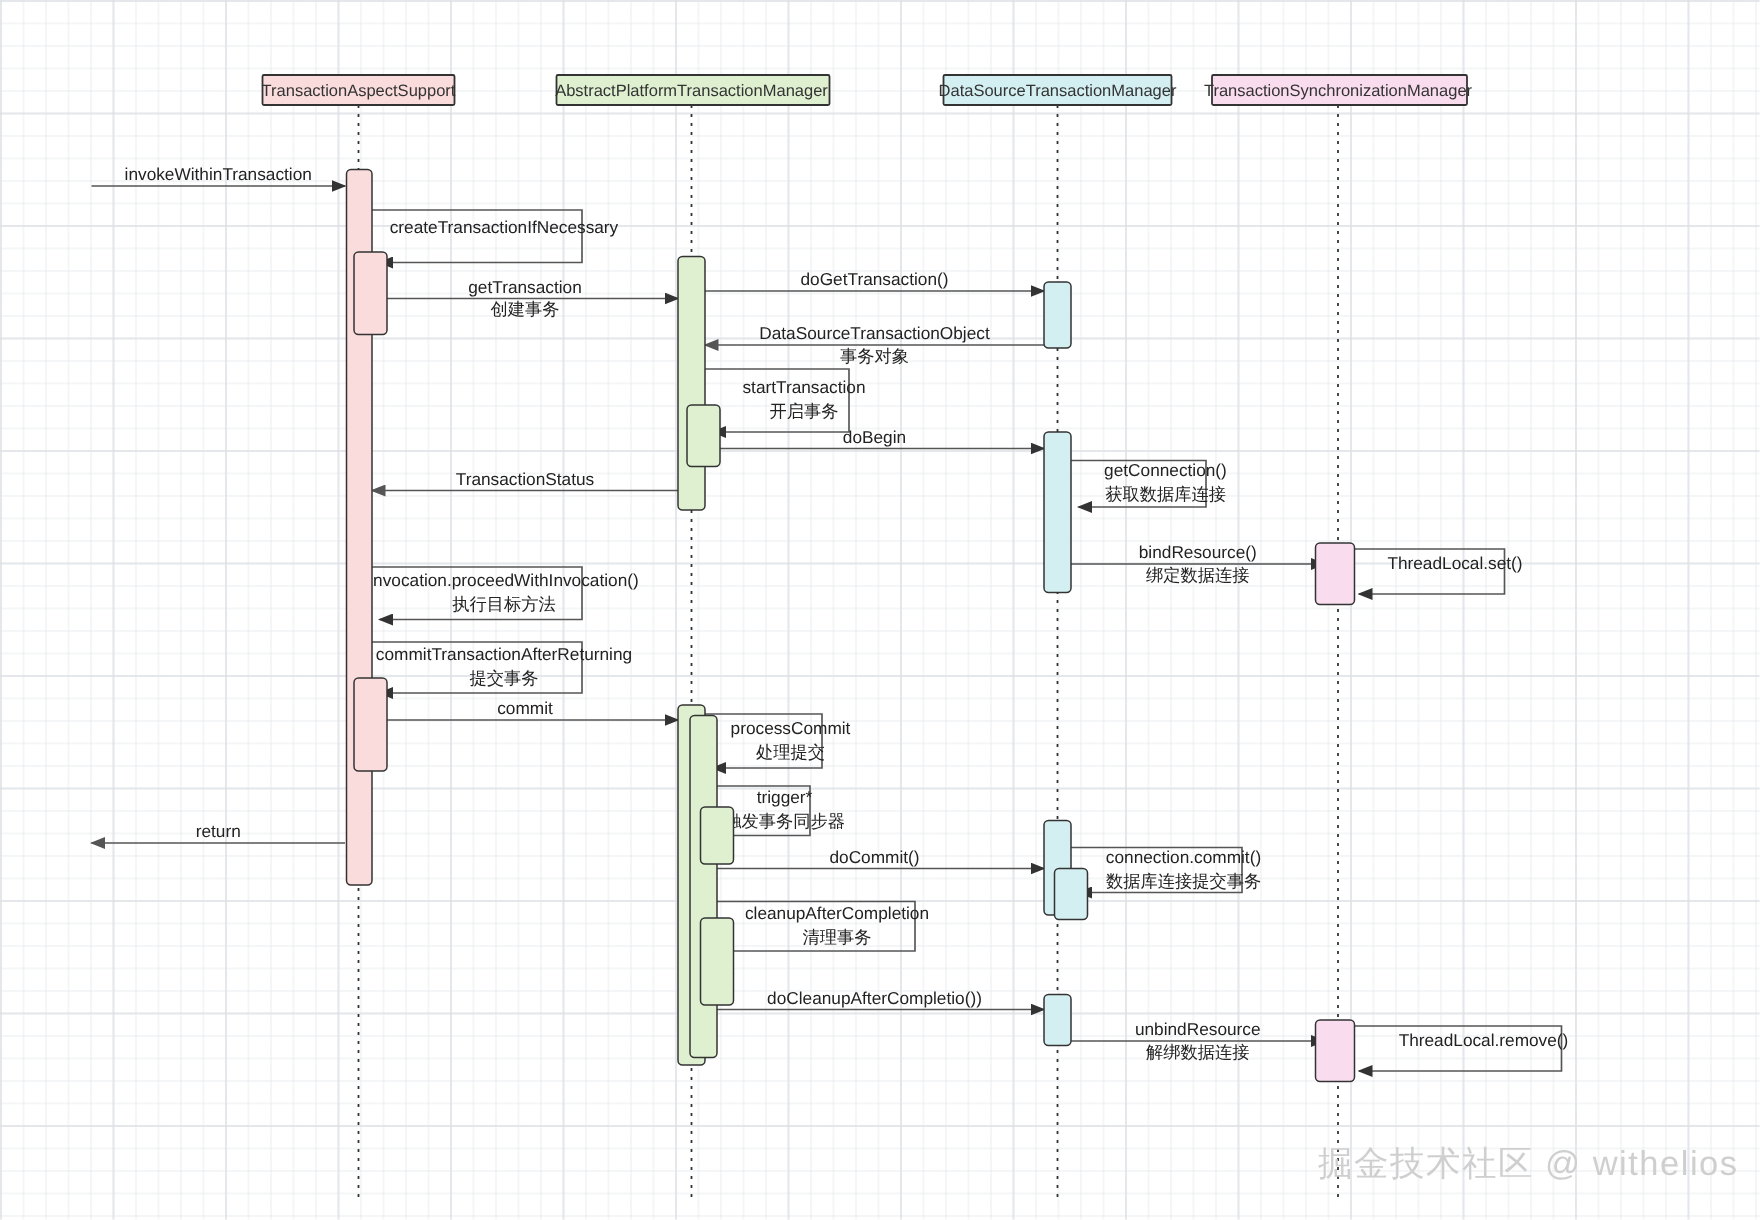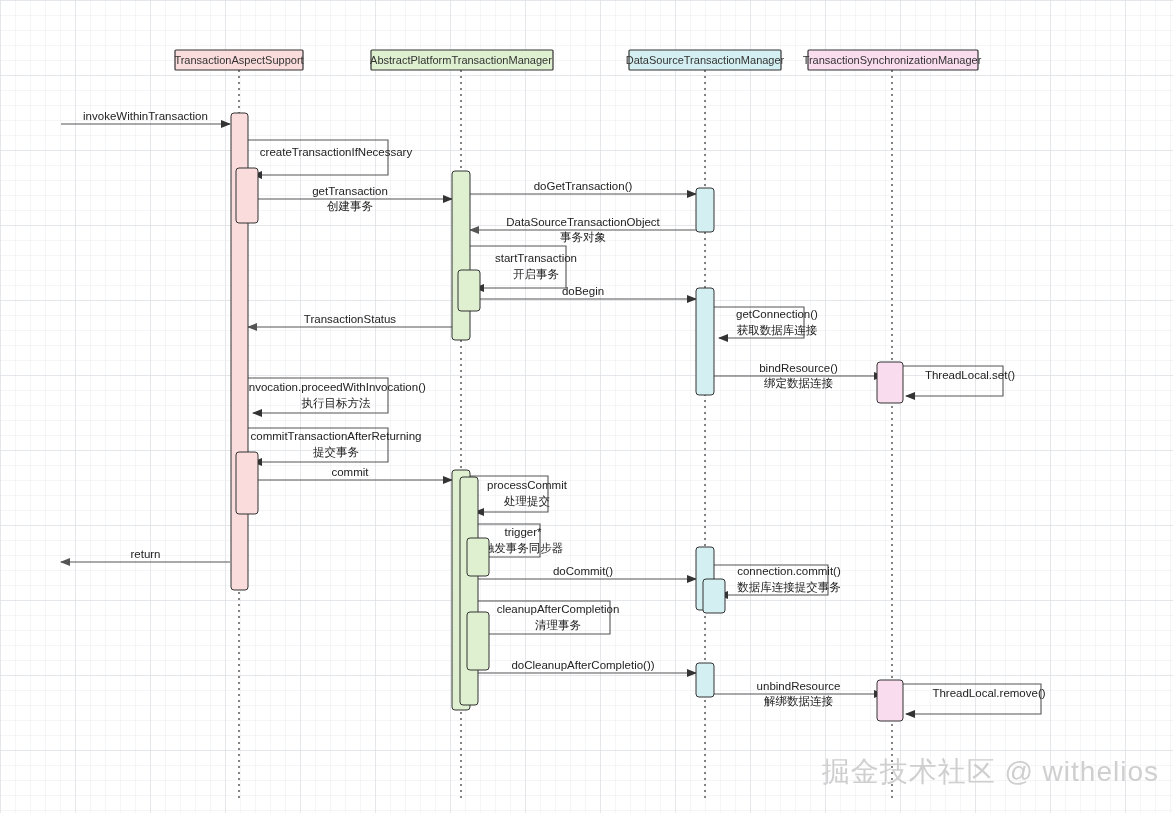--- a/index.html
+++ b/index.html
@@ -21,21 +21,21 @@
   svg{position:absolute;left:0;top:0;}
   .lifeline{stroke:#333;stroke-width:1.2;stroke-dasharray:2 4;}
   .pbox{stroke:#333;stroke-width:1.2;}
   .plabel{font-size:11px;fill:#333;text-anchor:middle;dominant-baseline:middle;}
   .act{stroke:#333;stroke-width:1;}
   .msg{stroke:#555;stroke-width:1.1;fill:none;}
   .mlabel{font-size:11.5px;fill:#222;text-anchor:middle;}
   .mlabel.cn{font-size:11.5px;}
   .watermark{
     position:absolute;right:14px;bottom:22px;
-    font-size:28px;color:#cfcfcf;letter-spacing:1px;
+    font-size:23px;color:#cfcfcf;letter-spacing:1px;
     font-family:"Liberation Sans","DejaVu Sans",sans-serif;
     white-space:nowrap;
   }
 </style>
 </head>
 <body>
 
 <div id="canvas">
 
   <svg id="seq" width="1173" height="813">

